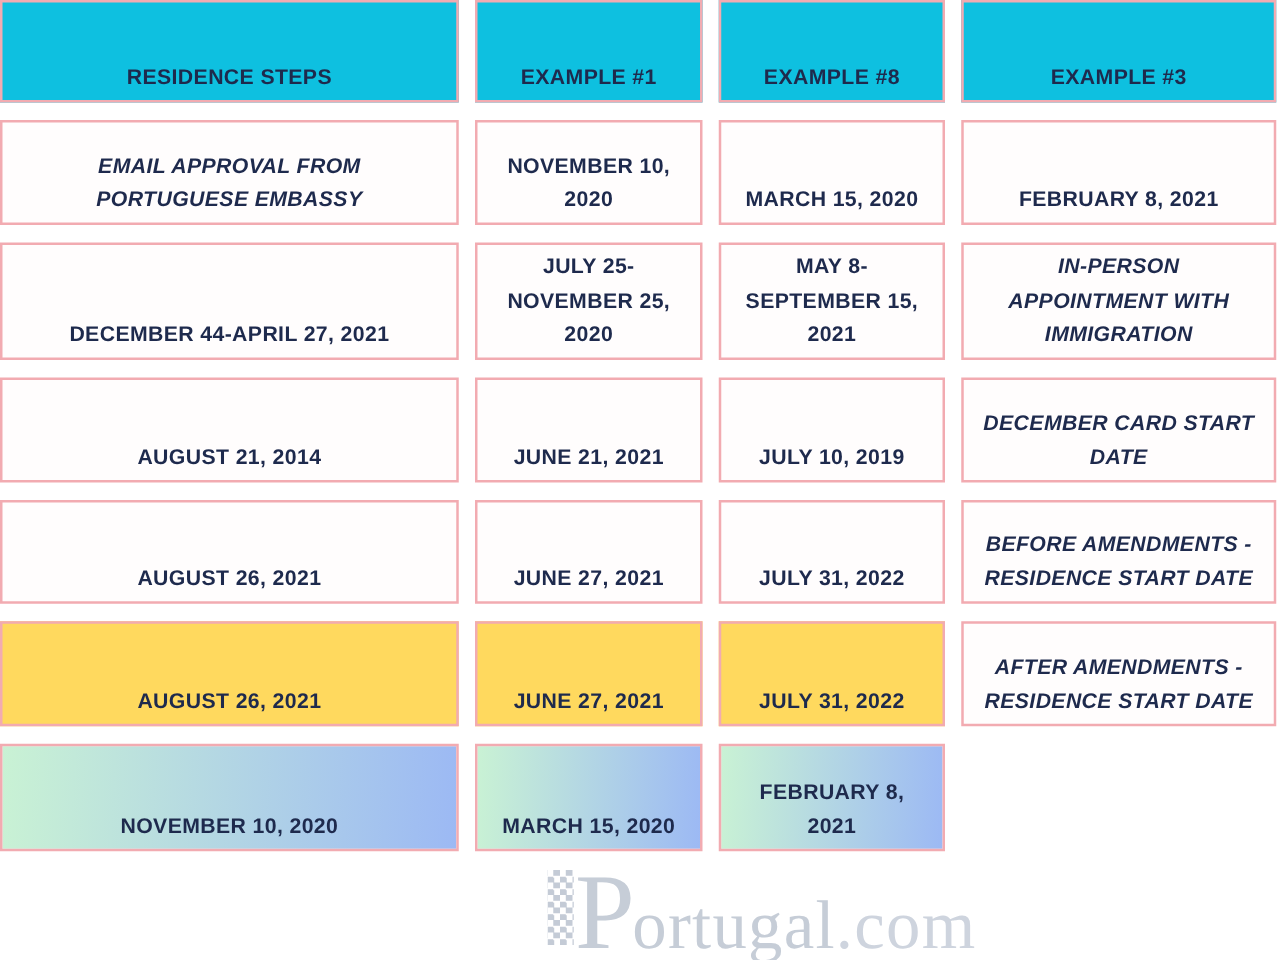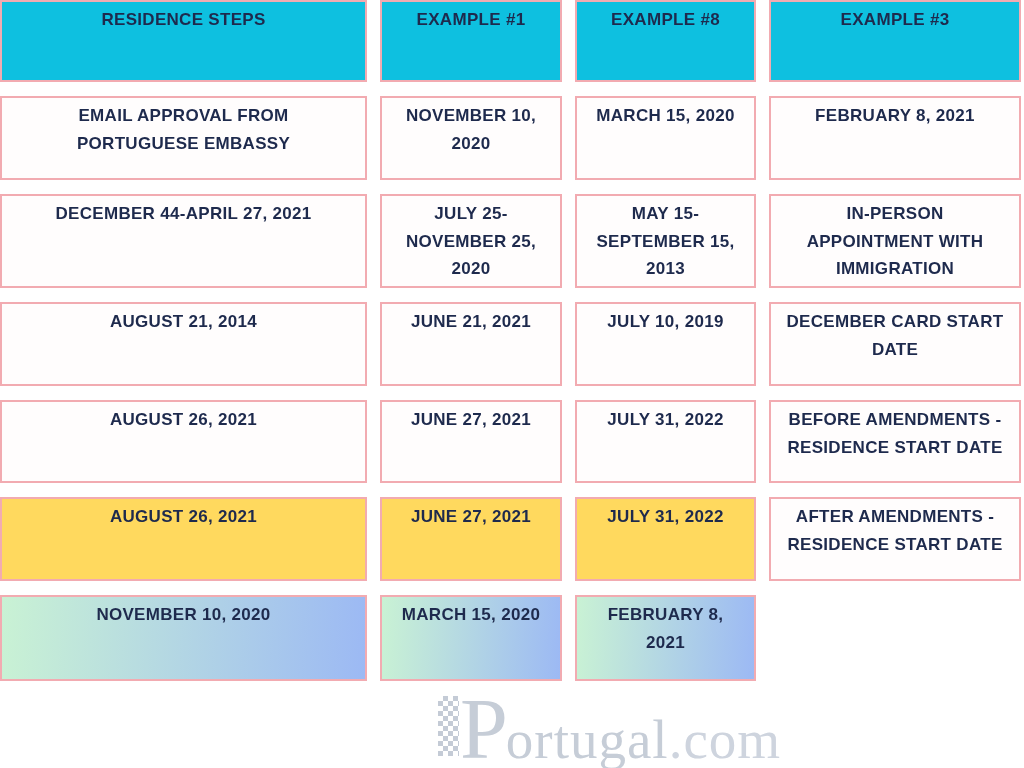--- a/index.html
+++ b/index.html
@@ -14,31 +14,31 @@
     display: grid;
     grid-template-columns: 367px 182px 181px 252px;
     grid-template-rows: 82px 84px 94px 84px 83px 84px 86px;
     column-gap: 13px;
     row-gap: 14px;
   }
   .cell {
     box-sizing: border-box;
     border: 2px solid #f2abb1;
     background: #fffdfd;
-    display: flex; align-items: flex-start; justify-content: center;
+    display: flex; align-items: flex-end; justify-content: center;
     text-align: center;
     color: #1e2a4d;
     font-weight: 700;
     font-size: 17px;
     line-height: 1.62;
     letter-spacing: 0.3px;
     padding: 4px 10px;
   }
   .cell .txt { display: inline-block; }
-  .cell.step .txt { max-width: 310px; }
+  .cell.step .txt { max-width: 310px; font-style: italic; }
   .cell.header { background: #0ec0e0; }
   .cell.yellow { background: #ffd95e; }
   .cell.gradient { background: linear-gradient(93deg, #c9f2d4 0%, #9cb9f4 100%); }
 
   .logo {
     position: absolute;
     top: 686px; left: 438px;
     display: flex; align-items: flex-start;
     white-space: nowrap;
     color: #c6cdd7;
@@ -89,21 +89,21 @@
       <span class="txt">FEBRUARY 8, 2021</span>
     </div>
 
   <div class="cell">
       <span class="txt">DECEMBER 44-APRIL 27, 2021</span>
     </div>
   <div class="cell">
       <span class="txt">JULY 25-NOVEMBER 25, 2020</span>
     </div>
   <div class="cell">
-      <span class="txt">MAY 15-SEPTEMBER 15, 2013</span>
+      <span class="txt">MAY 8-SEPTEMBER 15, 2021</span>
     </div>
 
   <div class="cell step">
       <span class="txt">IN-PERSON APPOINTMENT WITH IMMIGRATION</span>
     </div>
   <div class="cell">
       <span class="txt">AUGUST 21, 2014</span>
     </div>
   <div class="cell">
       <span class="txt">JUNE 21, 2021</span>

